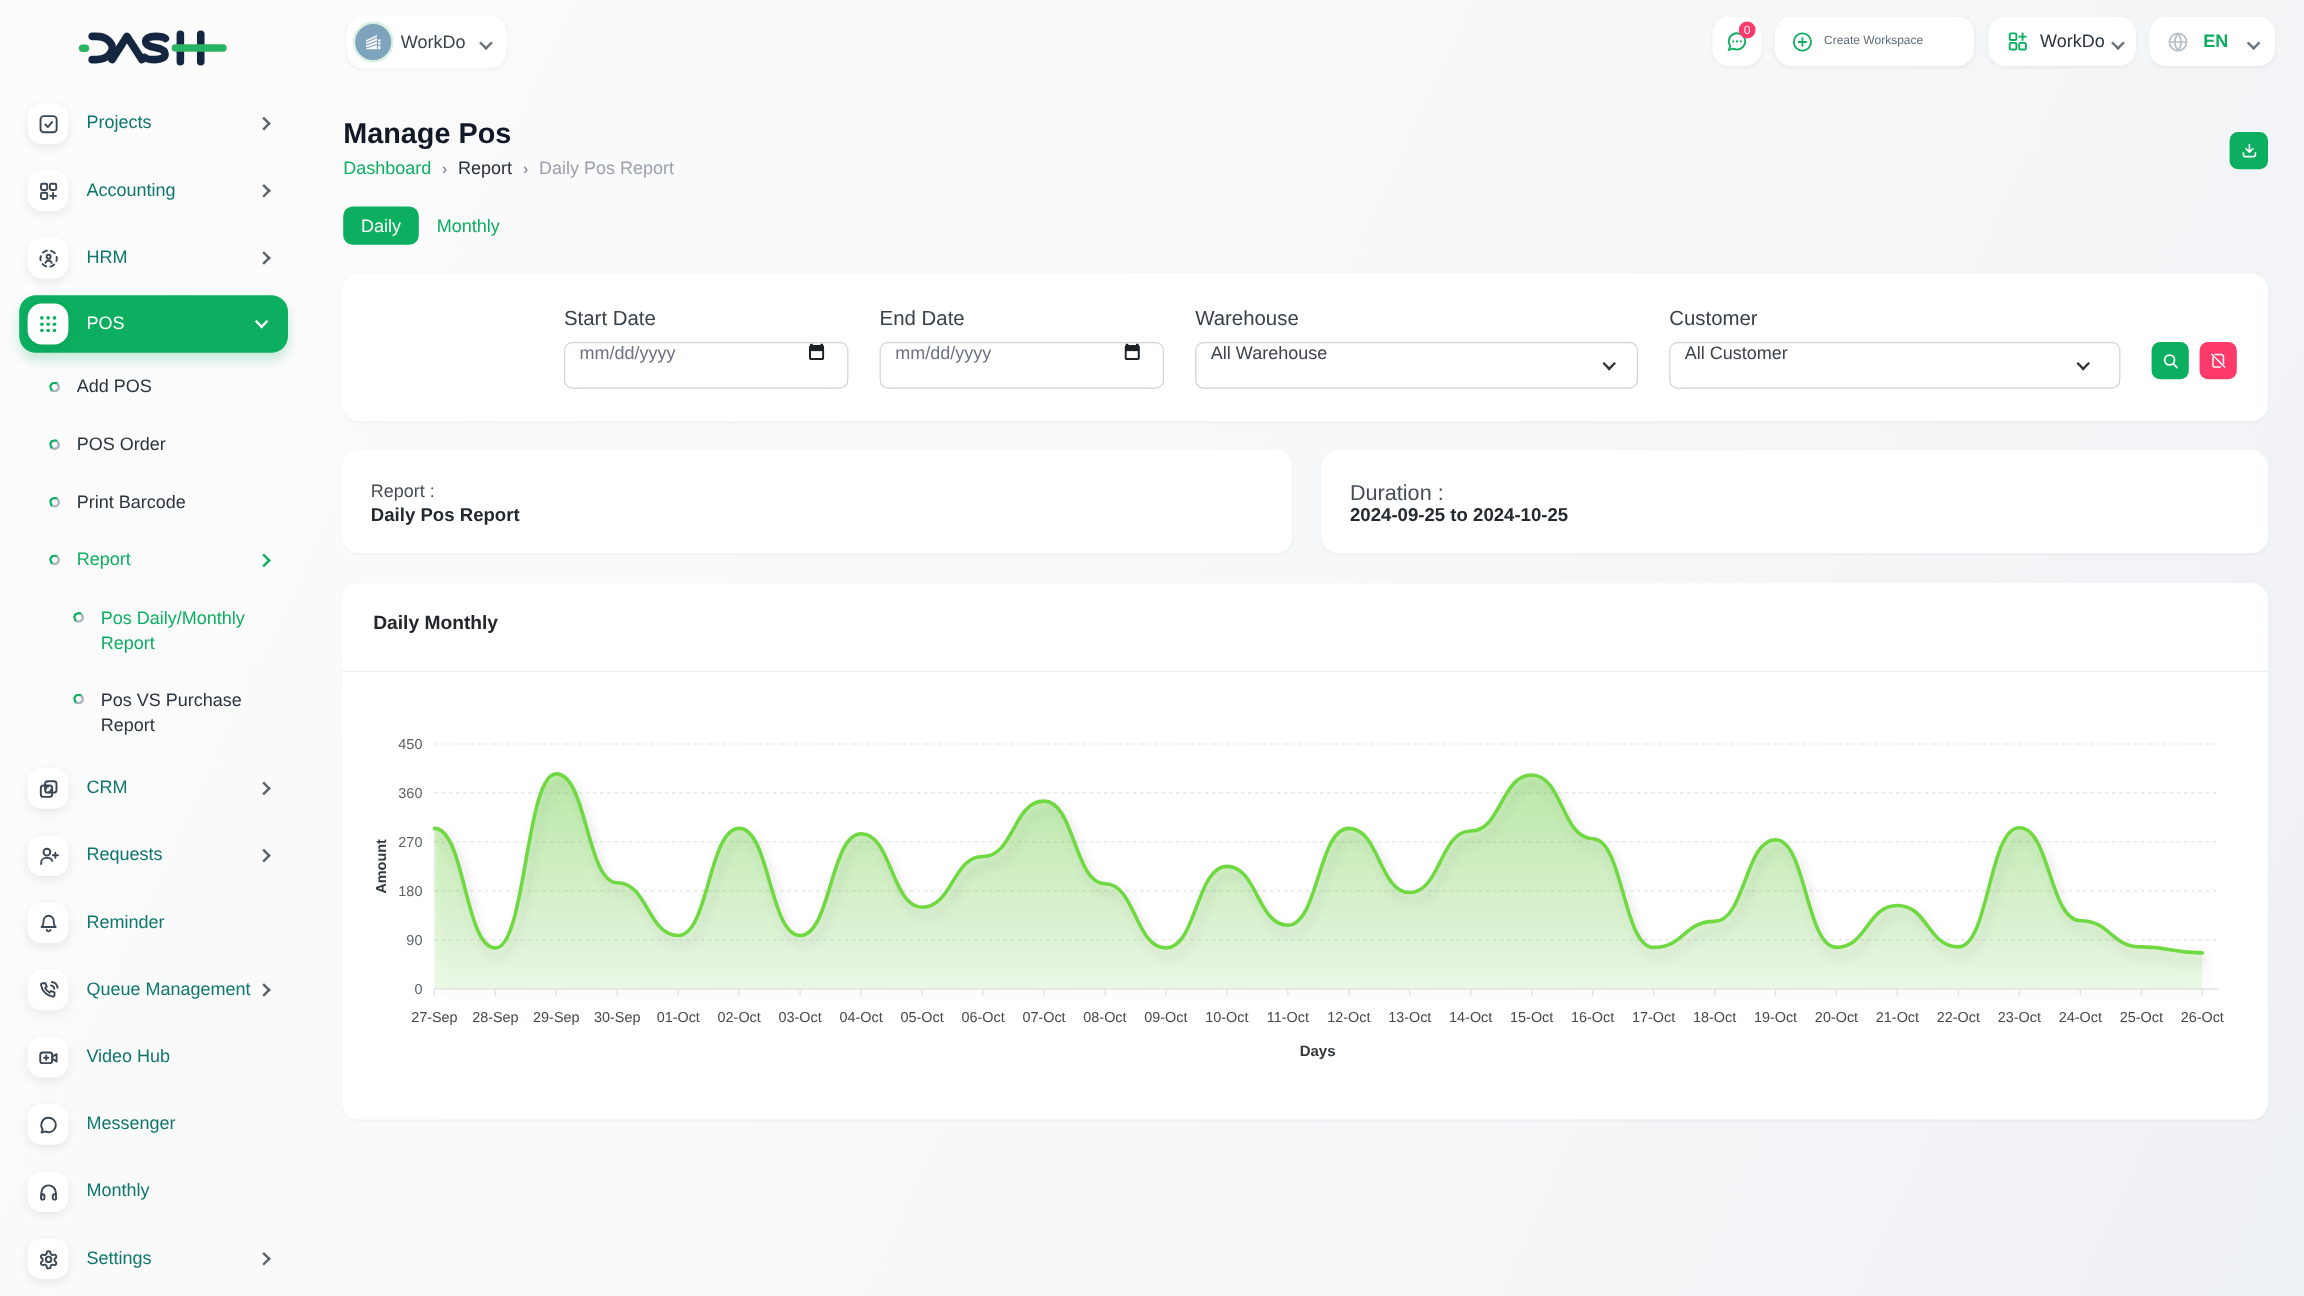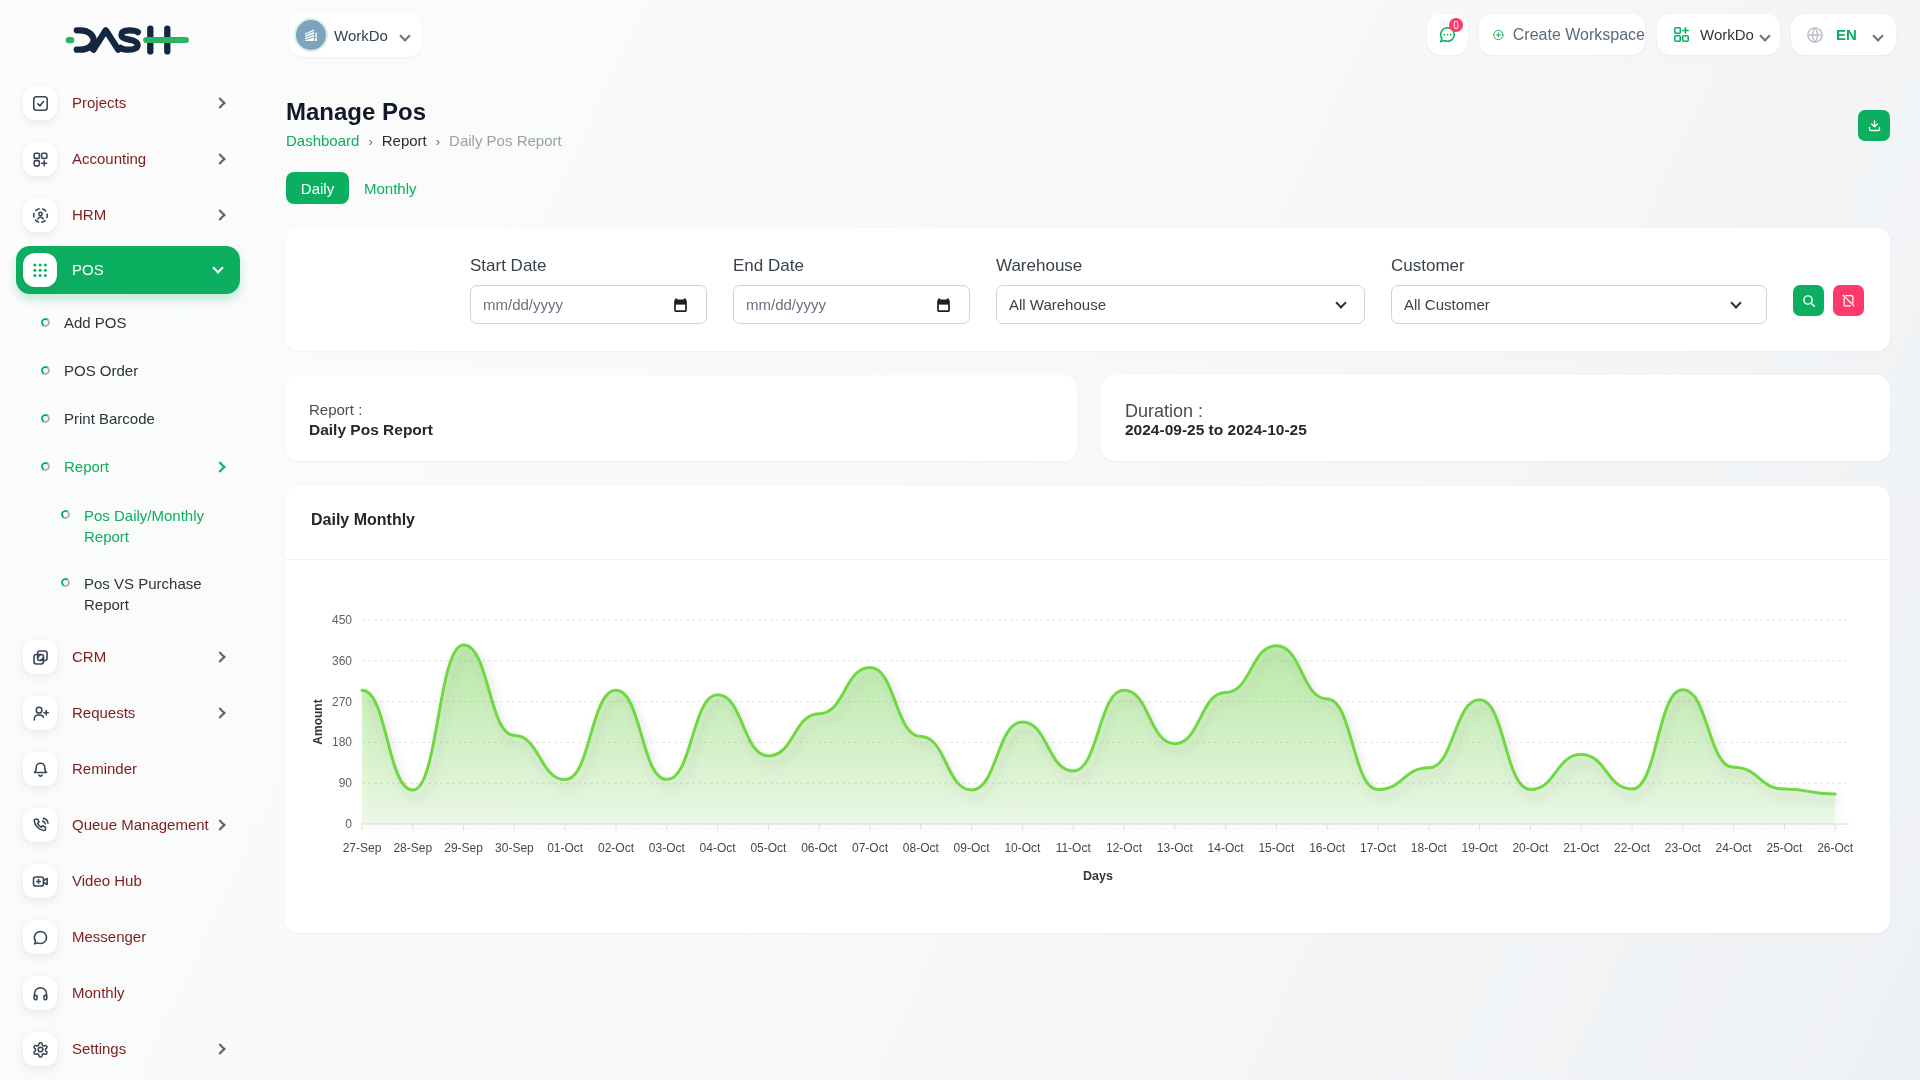--- a/index.html
+++ b/index.html
@@ -2,25 +2,25 @@
 <html><head>
 <meta charset="utf-8">
 <title>Manage Pos</title>
 <style>
 *{margin:0;padding:0;box-sizing:border-box}
 html,body{width:1920px;height:1080px;overflow:hidden}
 body{font-family:"Liberation Sans",sans-serif;background:linear-gradient(115deg,#fcfcfc 0%,#f7f8f9 55%,#eef1f4 100%);position:relative;color:#252e36}
 .abs{position:absolute}
 .card{position:absolute;background:#fff;border-radius:14px;box-shadow:0 1px 3px rgba(20,30,40,0.04)}
 .ibox{position:absolute;width:34px;height:34px;background:#fff;border-radius:12px;box-shadow:0 3px 8px rgba(40,50,60,0.09);display:flex;align-items:center;justify-content:center}
-.nlab{position:absolute;left:72px;font-size:15px;color:#7f1d1d;line-height:20px}
+.nlab{position:absolute;left:72px;font-size:15px;color:#0f766e;line-height:20px}
 .chev{position:absolute;width:8px;height:8px;border-right:2px solid #59636c;border-bottom:2px solid #59636c;transform:rotate(-45deg)}
 .bullet{position:absolute;width:9px;height:9px;border-radius:50%;border:2px solid #a9b2b9;border-top-color:#0CAF60;border-left-color:#0CAF60;transform:rotate(-10deg)}
 .pill{position:absolute;background:#fff;border-radius:14px;box-shadow:0 1px 3px rgba(20,30,40,0.05);display:flex;align-items:center;white-space:nowrap}
-.inp{position:absolute;height:39px;background:#fff;border:1px solid #ced4da;border-radius:7px;font-size:15px;color:#6b7280;display:flex;align-items:center;padding:0 12px}
+.inp{position:absolute;height:39px;background:#fff;border:1px solid #ced4da;border-radius:7px;font-size:15px;color:#6b7280;display:flex;align-items:flex-start;padding:0 12px}
 .flab{position:absolute;font-size:17px;color:#39424a}
 svg{display:block}
 </style>
 </head>
 <body>
 
 <svg class="abs" style="left:60px;top:20px" width="135" height="40" viewBox="0 0 135 40">
   <g fill="none" stroke="#152740" stroke-width="6.3" stroke-linecap="round">
     <path d="M16.8 10.3 H20 C30 10.3 33.6 16.6 33.6 20 C33.6 23.4 30 29.7 20 29.7 H16.8"></path>
     <path d="M33.4 29.7 L45.8 10.3 L58.3 29.7" stroke-linejoin="round"></path>
@@ -173,21 +173,21 @@
         <circle cx="15.6" cy="12" r="1"></circle>
       </g>
     </svg>
 <div style="position:absolute;left:22px;top:4px;width:14px;height:14px;border-radius:50%;background:#fd3a69;color:#fff;font-size:10px;display:flex;align-items:center;justify-content:center">0</div>
 </div>
 <div class="pill" style="left:1479px;top:14px;width:166px;height:41px;padding-left:13px">
 <svg width="20" height="20" viewBox="0 0 24 24" fill="none" stroke="#0CAF60" stroke-width="1.8" stroke-linecap="round">
       <circle cx="12" cy="12" r="8.6"></circle>
       <path d="M12 8.2v7.6M8.2 12h7.6"></path>
     </svg>
-<span style="font-size:16px;color:#5d6b77;margin-left:8px">Create Workspace</span>
+<span style="font-size:10px;color:#5d6b77;margin-left:8px">Create Workspace</span>
 </div>
 <div class="pill" style="left:1657px;top:14px;width:123px;height:41px;padding-left:15px">
 <svg width="19" height="19" viewBox="0 0 24 24" fill="none" stroke="#0CAF60" stroke-width="2" stroke-linecap="round">
       <rect x="3.5" y="3.5" width="7" height="7" rx="1.4"></rect>
       <rect x="13.5" y="13.5" width="7" height="7" rx="1.4"></rect>
       <rect x="3.5" y="13.5" width="7" height="7" rx="1.4"></rect>
       <path d="M17 3.5v7M13.5 7h7"></path>
     </svg>
 <span style="font-size:15px;color:#2c353d;margin-left:9px">WorkDo</span>
 <div class="chev" style="left:104px;top:18px;transform:rotate(45deg);border-color:#6a747d"></div>

